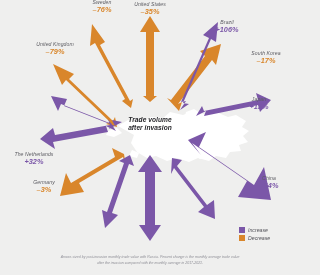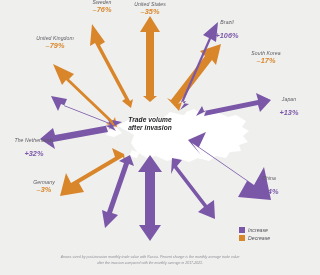--- a/index.html
+++ b/index.html
@@ -15,21 +15,21 @@
 
   .lbl{position:absolute;text-align:center;line-height:1.08;}
   .lbl .cname{
     font-size:5.1px;letter-spacing:.09px;color:#5d5d63;white-space:nowrap;
     display:block;
   }
   .lbl .cval{
     font-size:7.3px;font-weight:bold;letter-spacing:.05px;white-space:nowrap;
     display:block;margin-top:.5px;
   }
-  .inc .cval{color:#7b57a8;margin-top:6px;}
+  .inc .cval{color:#7b57a8;}
   .dec .cval{color:#d9862b;}
 
   #centerlabel{
     position:absolute;left:96px;top:116px;width:108px;text-align:center;
     font-size:6.6px;font-weight:bold;color:#27272b;line-height:1.28;
     letter-spacing:.06px;
   }
 
   #legend{position:absolute;left:239px;top:227px;}
   .lgrow{display:flex;align-items:center;margin-bottom:1.5px;}
@@ -118,45 +118,45 @@
   <div class="lbl dec" style="left:121px;top:2px;width:58px;">
     <span class="cname">United States</span>
     <span class="cval">–35%</span>
   </div>
 
   <div class="lbl dec" style="left:78px;top:0;width:48px;">
     <span class="cname">Sweden</span>
     <span class="cval">–76%</span>
   </div>
 
-  <div class="lbl dec" style="left:24px;top:36px;width:62px;">
+  <div class="lbl dec" style="left:24px;top:42px;width:62px;">
     <span class="cname">United Kingdom</span>
     <span class="cval">–79%</span>
   </div>
 
 
-  <div class="lbl inc" style="left:2px;top:138px;width:64px;">
+  <div class="lbl inc" style="left:2px;top:152px;width:64px;">
     <span class="cname">The Netherlands</span>
     <span class="cval">+32%</span>
   </div>
 
   <div class="lbl dec" style="left:21px;top:180px;width:46px;">
     <span class="cname">Germany</span>
     <span class="cval">–3%</span>
   </div>
 
 
 
 
   <div class="lbl inc" style="left:247px;top:176px;width:44px;">
     <span class="cname">China</span>
     <span class="cval">+64%</span>
   </div>
 
-  <div class="lbl inc" style="left:268px;top:97px;width:42px;">
+  <div class="lbl inc" style="left:238px;top:97px;width:42px;">
     <span class="cname">Japan</span>
     <span class="cval">+13%</span>
   </div>
 
   <div class="lbl dec" style="left:237px;top:51px;width:58px;">
     <span class="cname">South Korea</span>
     <span class="cval">–17%</span>
   </div>
 
   <div class="lbl inc" style="left:205px;top:20px;width:44px;">

